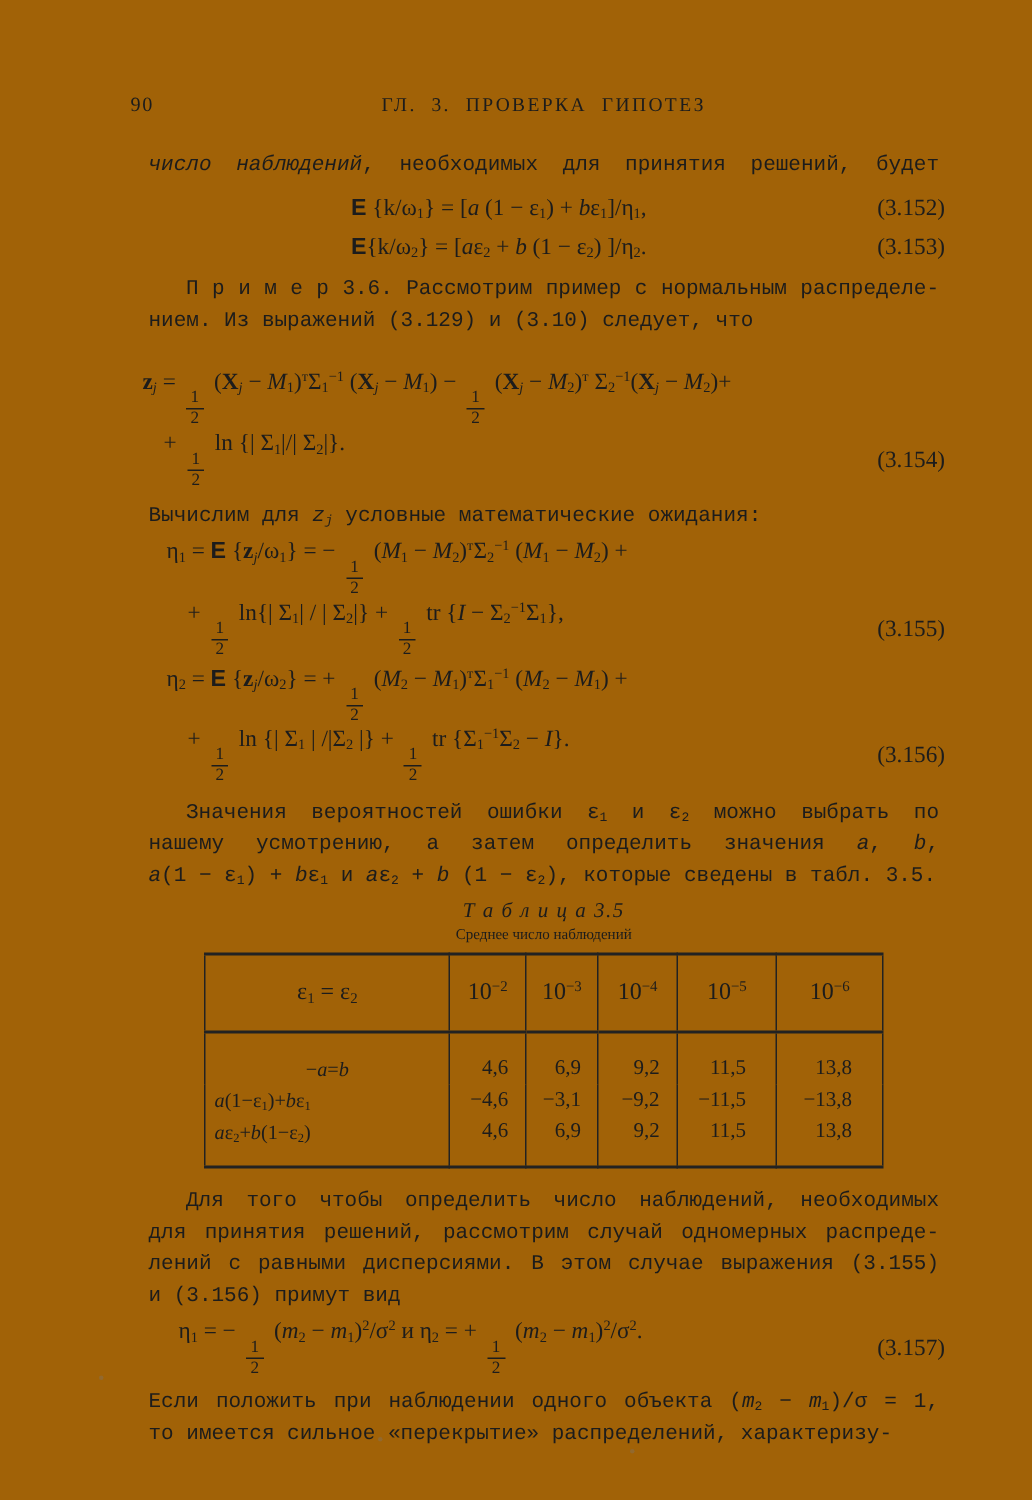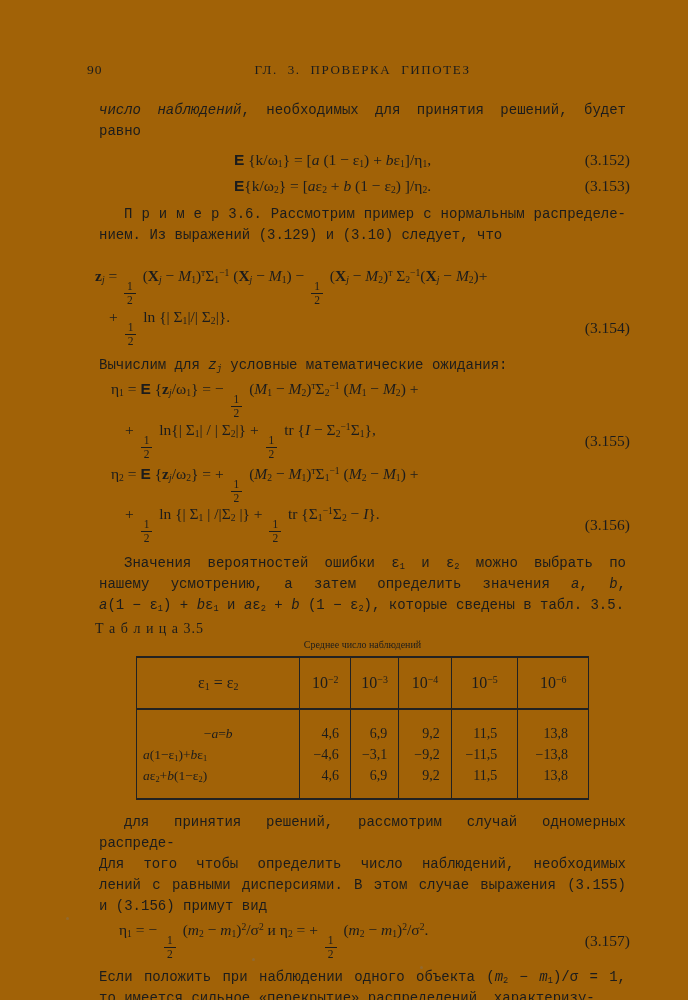--- a/index.html
+++ b/index.html
@@ -31,21 +31,21 @@
   .pl14{padding-left:14px;} .pl16{padding-left:16px;} .pl24{padding-left:24px;} .pl30{padding-left:30px;}
   .eqnum{width:60px;text-align:right;font-size:15.5px;flex:0 0 auto;}
   sup{font-size:0.62em;vertical-align:0.55em;line-height:0;}
   sub{font-size:0.62em;vertical-align:-0.25em;line-height:0;}
   .fr{display:inline-flex;flex-direction:column;vertical-align:-0.78em;font-size:0.74em;line-height:1.15;text-align:center;margin:0 3px;}
   .fn{border-bottom:1px solid #1c1c1c;padding:0 3px;}
   .fd{padding:0 3px;}
   .sf{font-family:"Liberation Sans","DejaVu Sans",sans-serif;font-weight:700;}
 
   
-  .tablabel{margin-top:5px;text-align:left;font-size:14px;letter-spacing:1px;}
+  .tablabel{margin-top:5px;text-align:center;font-size:14px;letter-spacing:1px;font-style:italic;}
   .tabcaption{margin-top:2px;text-align:center;font-size:10px;}
   table.tbl{
     margin:6px auto 0;border-collapse:collapse;table-layout:fixed;width:453px;
     border-top:2px solid #222;border-bottom:2px solid #222;
     border-left:1px solid #222;border-right:1px solid #222;
   }
   .tbl th{border-bottom:2px solid #222;height:50px;font-weight:normal;font-size:16px;vertical-align:middle;}
   .tbl th,.tbl td{border-right:1px solid #222;padding:0;}
   .tbl th:last-child,.tbl td:last-child{border-right:none;}
   .tbl td{font-size:14px;line-height:21px;vertical-align:middle;}
@@ -64,21 +64,20 @@
 <div class="page">
   <div class="content">
 
     <div class="pagehead">
       <span class="pagenum">90</span>
       <span class="runhead">ГЛ. 3. ПРОВЕРКА ГИПОТЕЗ</span>
     </div>
 
     <p class="p" style="margin-top:20px">
         <span class="ln j"><i>число наблюдений</i>, необходимых для принятия  решений,  будет</span>
-        <span class="ln">равно</span>
       </p>
 
     <div class="eq eqg1" style="margin-top:5px">
       <div class="eqrow">
         <span class="bd ctr"><span class="sf">E</span> {k/ω<sub>1</sub>} = [<i>a</i> (1 − ε<sub>1</sub>) + <i>b</i>ε<sub>1</sub>]/η<sub>1</sub>,</span>
         <span class="eqnum">(3.152)</span>
       </div>
       <div class="eqrow">
         <span class="bd ctr"><span class="sf">E</span>{k/ω<sub>2</sub>} = [<i>a</i>ε<sub>2</sub> + <i>b</i> (1 − ε<sub>2</sub>) ]/η<sub>2</sub>.</span>
         <span class="eqnum">(3.153)</span>
@@ -201,22 +200,22 @@
           <td class="num">4,6</td>
           <td class="num">6,9</td>
           <td class="num">9,2</td>
           <td class="num wide">11,5</td>
           <td class="num wide">13,8</td>
         </tr>
       </tbody>
     </table>
 
     <p class="p ind" style="margin-top:12px">
+        <span class="ln j">Для  того  чтобы  определить  число  наблюдений,  необходимых</span>
         <span class="ln j">для принятия решений, рассмотрим случай одномерных распреде-</span>
-        <span class="ln j">Для  того  чтобы  определить  число  наблюдений,  необходимых</span>
         <span class="ln j">лений с равными дисперсиями. В этом случае выражения (3.155)</span>
         <span class="ln">и (3.156) примут вид</span>
       </p>
 
     <div class="eq" style="margin-top:0">
       <div class="eqrow" style="min-height:40px">
         <span class="bd pl24">η<sub>1</sub> = − <span class="fr">
               <span class="fn">1</span>
               <span class="fd">2</span>
             </span> (<i>m</i><sub>2</sub> − <i>m</i><sub>1</sub>)<sup>2</sup>/σ<sup>2</sup>  и  η<sub>2</sub> = + <span class="fr">

